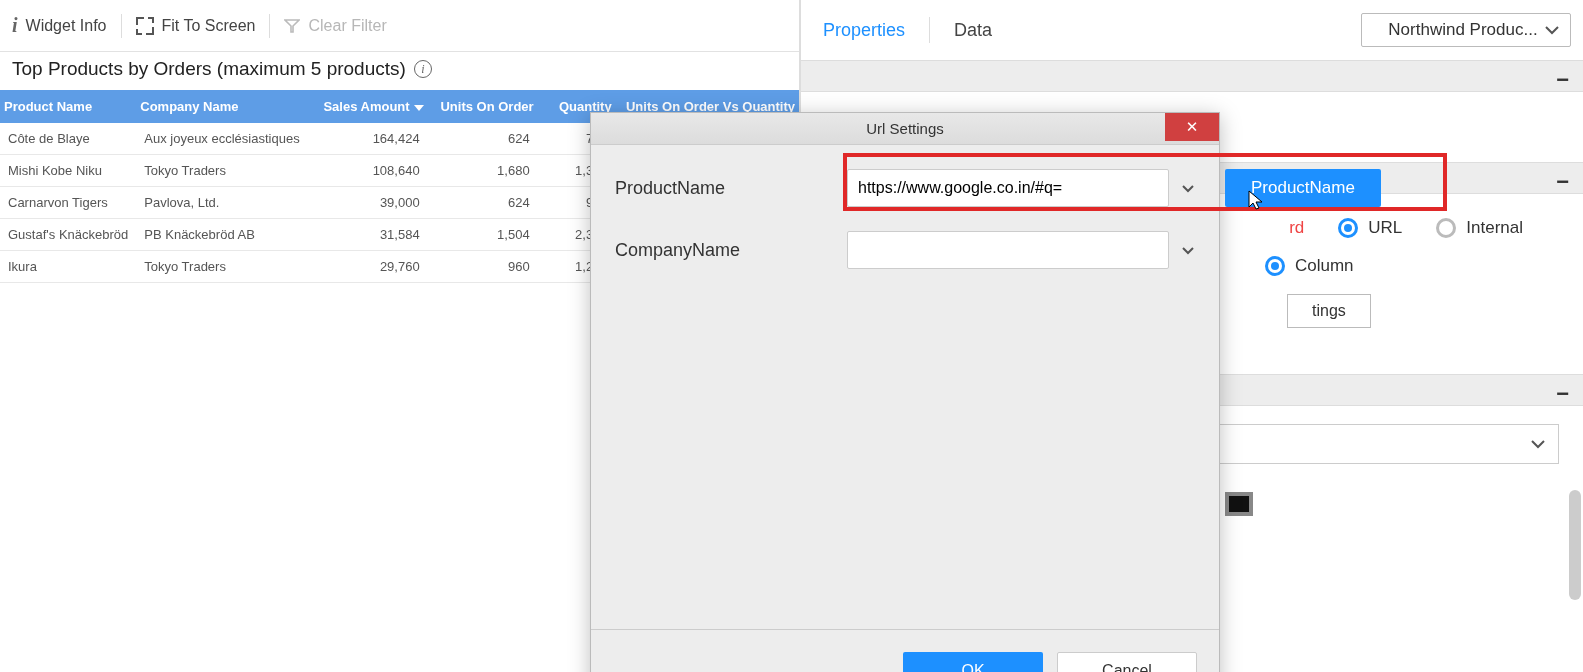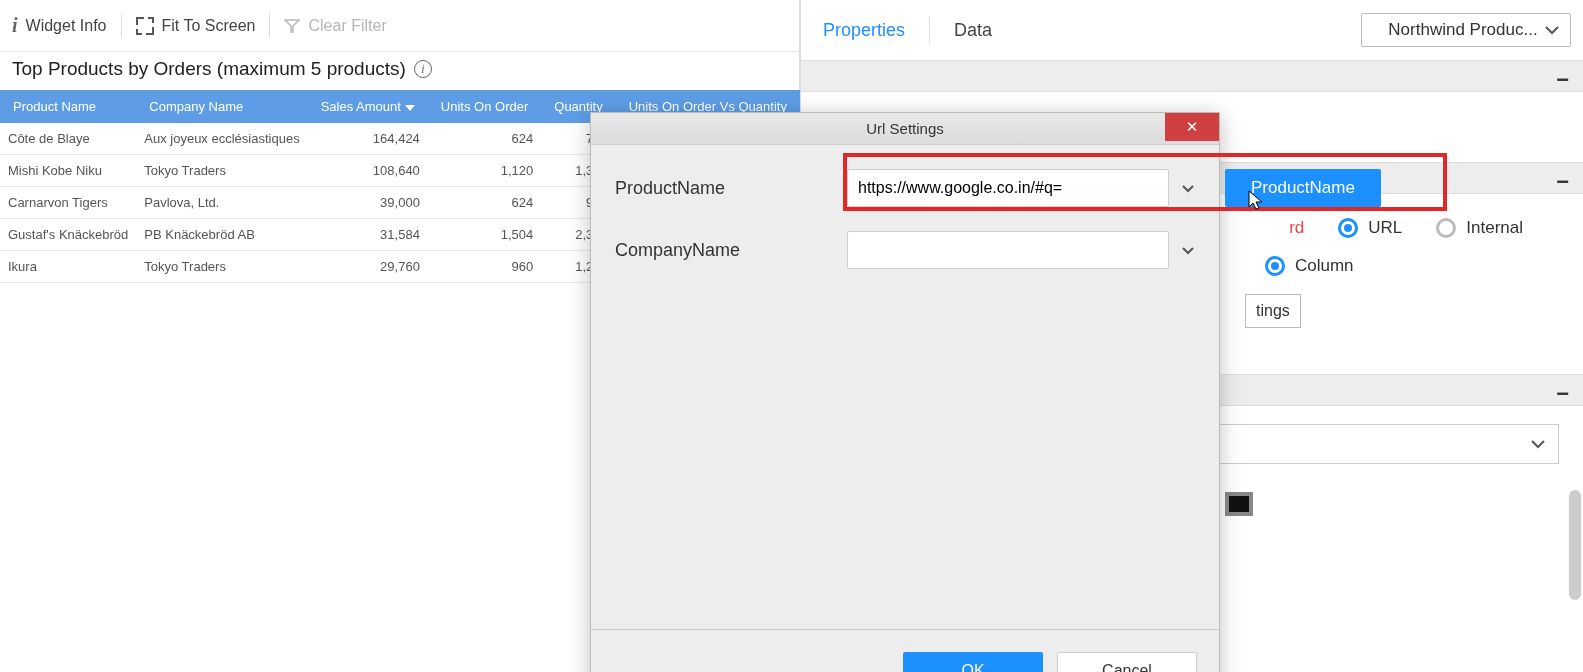--- a/index.html
+++ b/index.html
@@ -65,24 +65,24 @@
   display: inline-flex; align-items: center; justify-content: center;
   font-size: 12px; color: #666; font-style: italic; font-family: Georgia, serif;
 }
 .grid {
   width: 100%;
   border-collapse: collapse;
 }
 .grid th {
   background: #5e9de6;
   color: #fff;
-  font-weight: normal;
+  font-weight: bold;
   font-size: 13px;
   text-align: left;
-  padding: 9px 13px;
+  padding: 9px 4px;
   white-space: nowrap;
 }
 .grid th.num { text-align: right; }
 .grid th .sort-desc {
   display: inline-block; width: 0; height: 0; margin-left: 4px;
   border-left: 5px solid transparent; border-right: 5px solid transparent; border-top: 6px solid #fff;
   vertical-align: middle;
 }
 .grid td {
   padding: 8px 8px;
@@ -136,21 +136,21 @@
 .panel-body { padding: 24px 24px 16px 24px; }
 .radio-row { display: flex; align-items: center; gap: 34px; justify-content: flex-end; padding-right: 36px; padding-bottom: 18px; }
 .radio { display: flex; align-items: center; gap: 10px; font-size: 17px; }
 .radio .circle {
   width: 20px; height: 20px; border: 3px solid #1d90ff; border-radius: 50%; display: inline-flex;
   align-items: center; justify-content: center;
 }
 .radio .circle.off { border-color: #bbb; }
 .radio .dot { width: 8px; height: 8px; background: #1d90ff; border-radius: 50%; }
 .settings-btn-partial {
-  border: 1px solid #bbb; padding: 7px 10px; display: inline-block; font-size: 16px;
+  border: 1px solid #bbb; padding: 7px 24px; display: inline-block; font-size: 16px; margin-left: 42px;
 }
 .title-color-row { display: flex; align-items: center; gap: 18px; padding: 10px 24px; font-size: 17px; justify-content: center; }
 .color-swatch { width: 28px; height: 24px; background: #111; border: 4px solid #888; }
 .dropdown-wide {
   border: 1px solid #ccc; height: 40px; margin: 18px 24px; position: relative; cursor: pointer;
 }
 .dropdown-wide .chev { position: absolute; right: 12px; top: 50%; transform: translateY(-50%); }
 
 
 .dialog {
@@ -271,21 +271,21 @@
             <td>Aux joyeux ecclésiastiques</td>
             <td class="num">164,424</td>
             <td class="num">624</td>
             <td class="num">760</td>
             <td></td>
           </tr>
           <tr>
             <td>Mishi Kobe Niku</td>
             <td>Tokyo Traders</td>
             <td class="num">108,640</td>
-            <td class="num">1,120</td>
+            <td class="num">1,680</td>
             <td class="num">1,352</td>
             <td></td>
           </tr>
           <tr>
             <td>Carnarvon Tigers</td>
             <td>Pavlova, Ltd.</td>
             <td class="num">39,000</td>
             <td class="num">624</td>
             <td class="num">960</td>
             <td></td>

